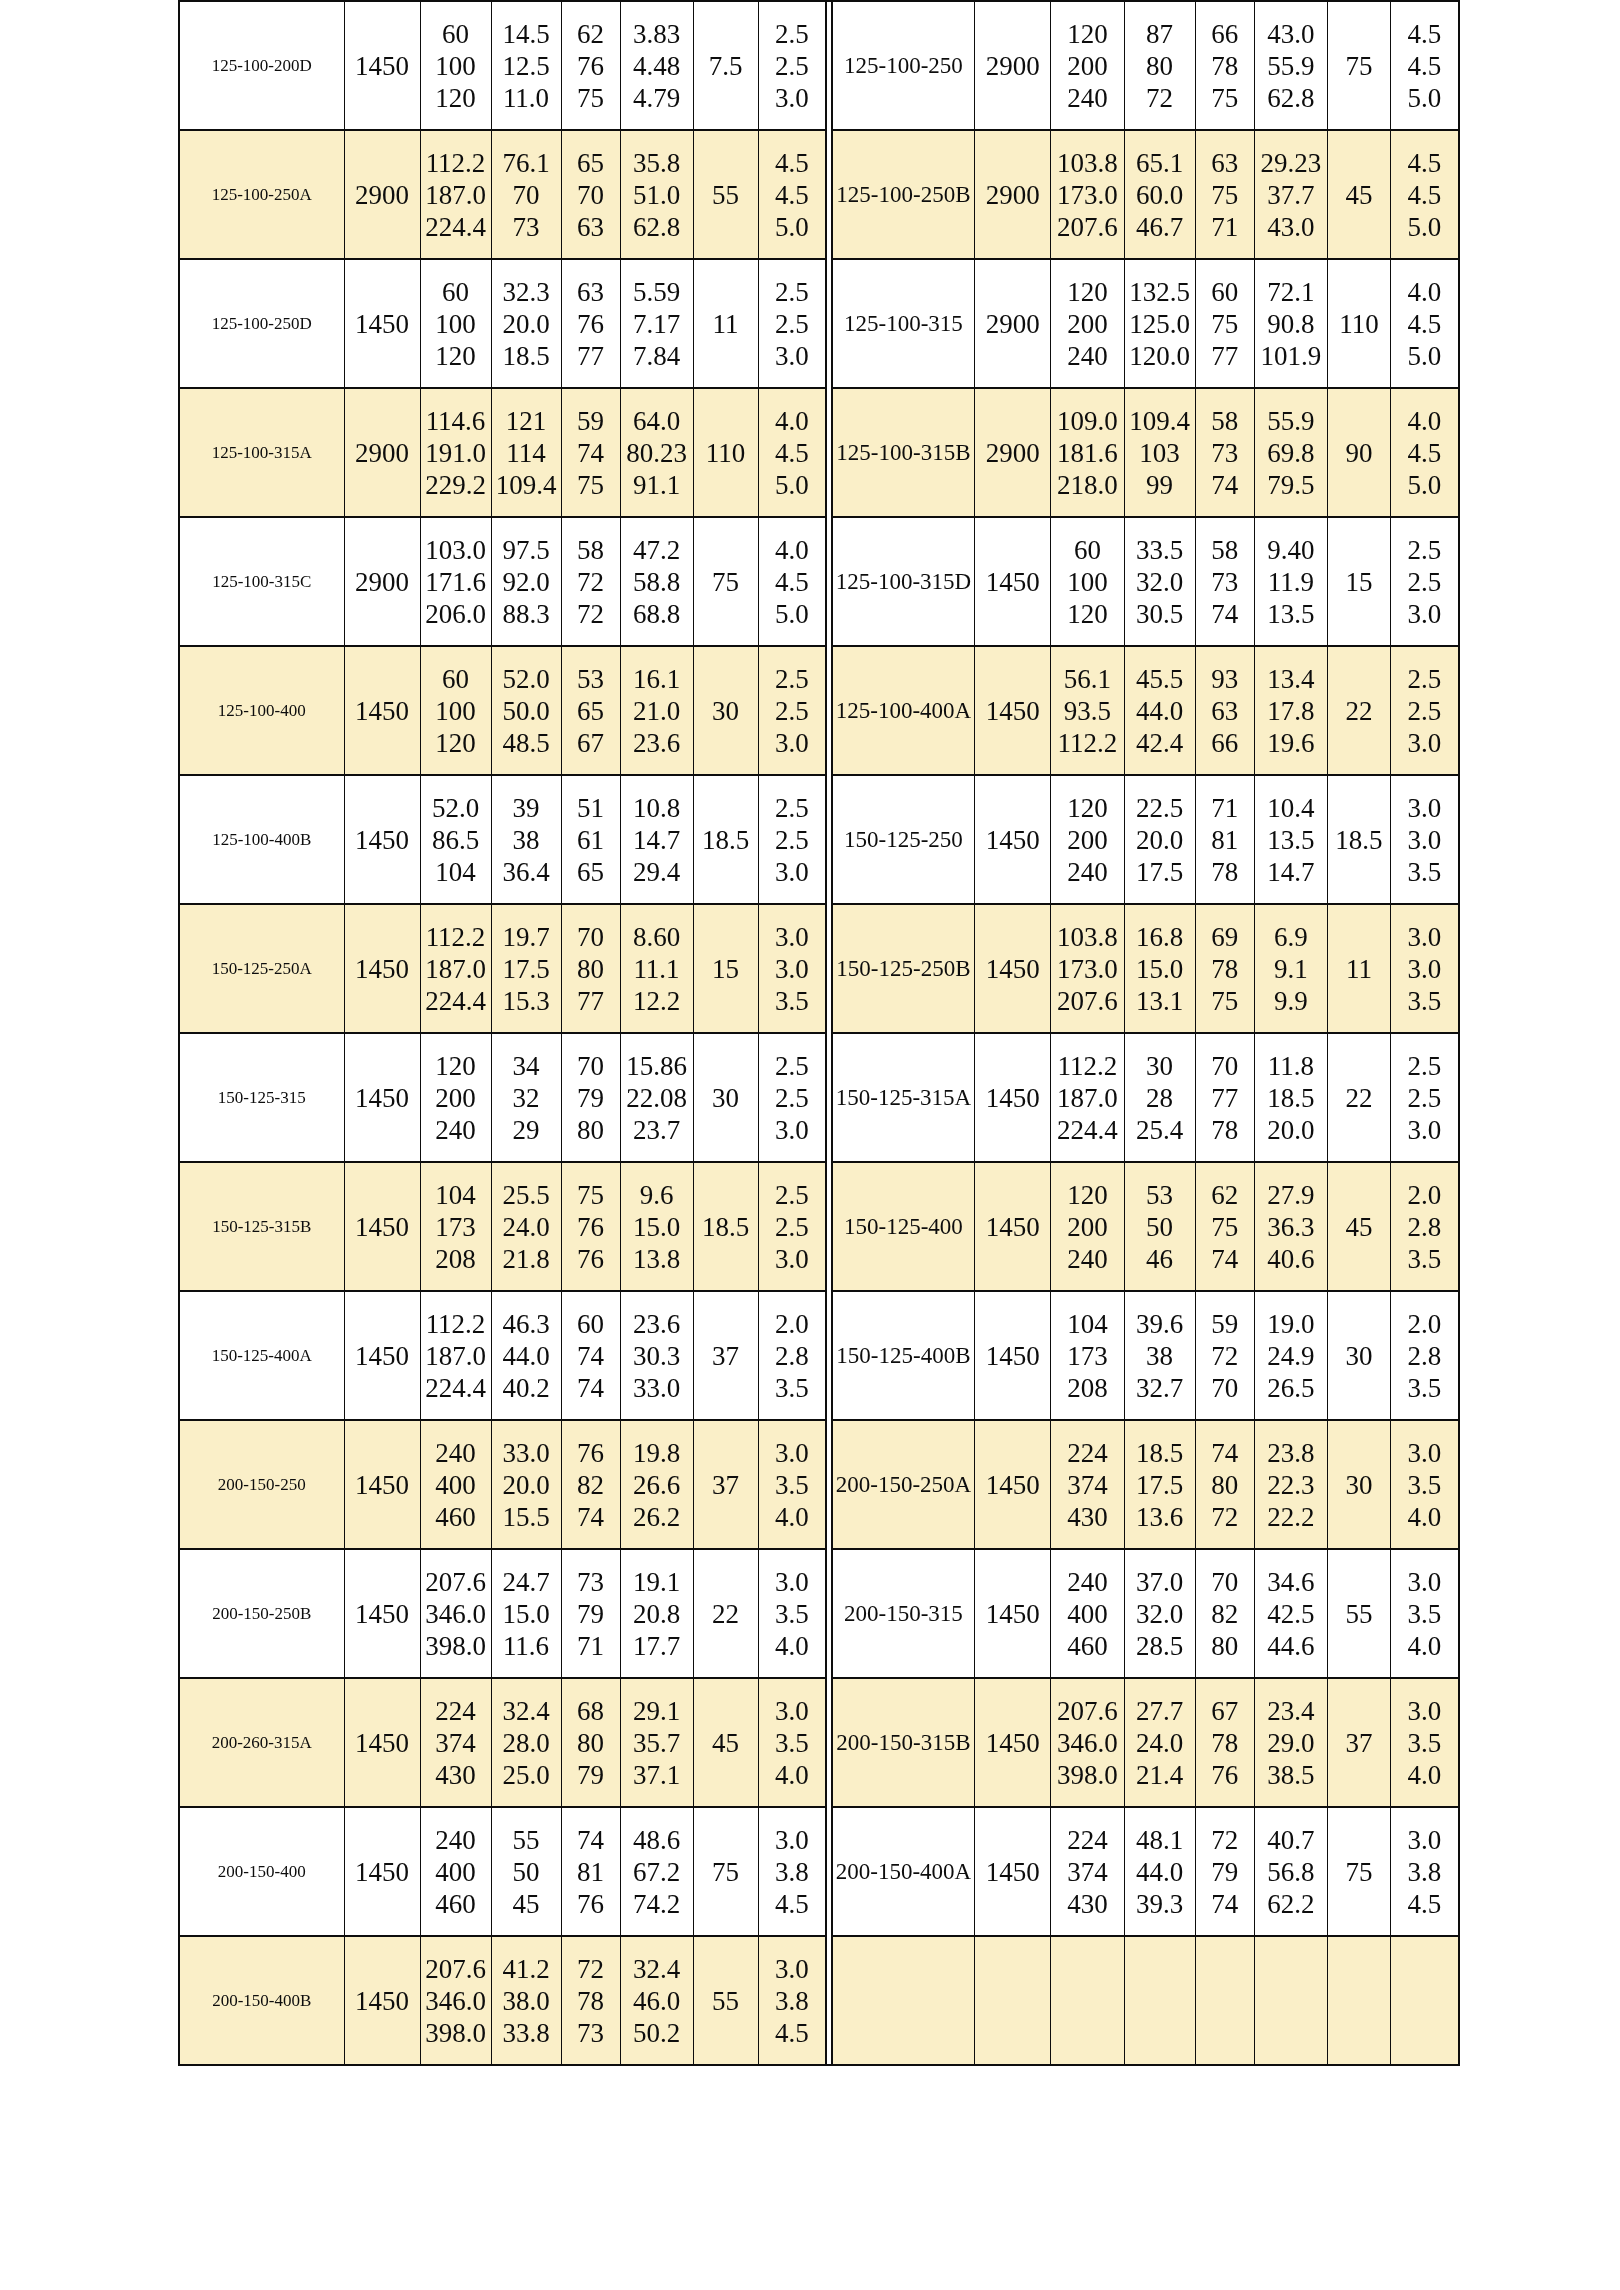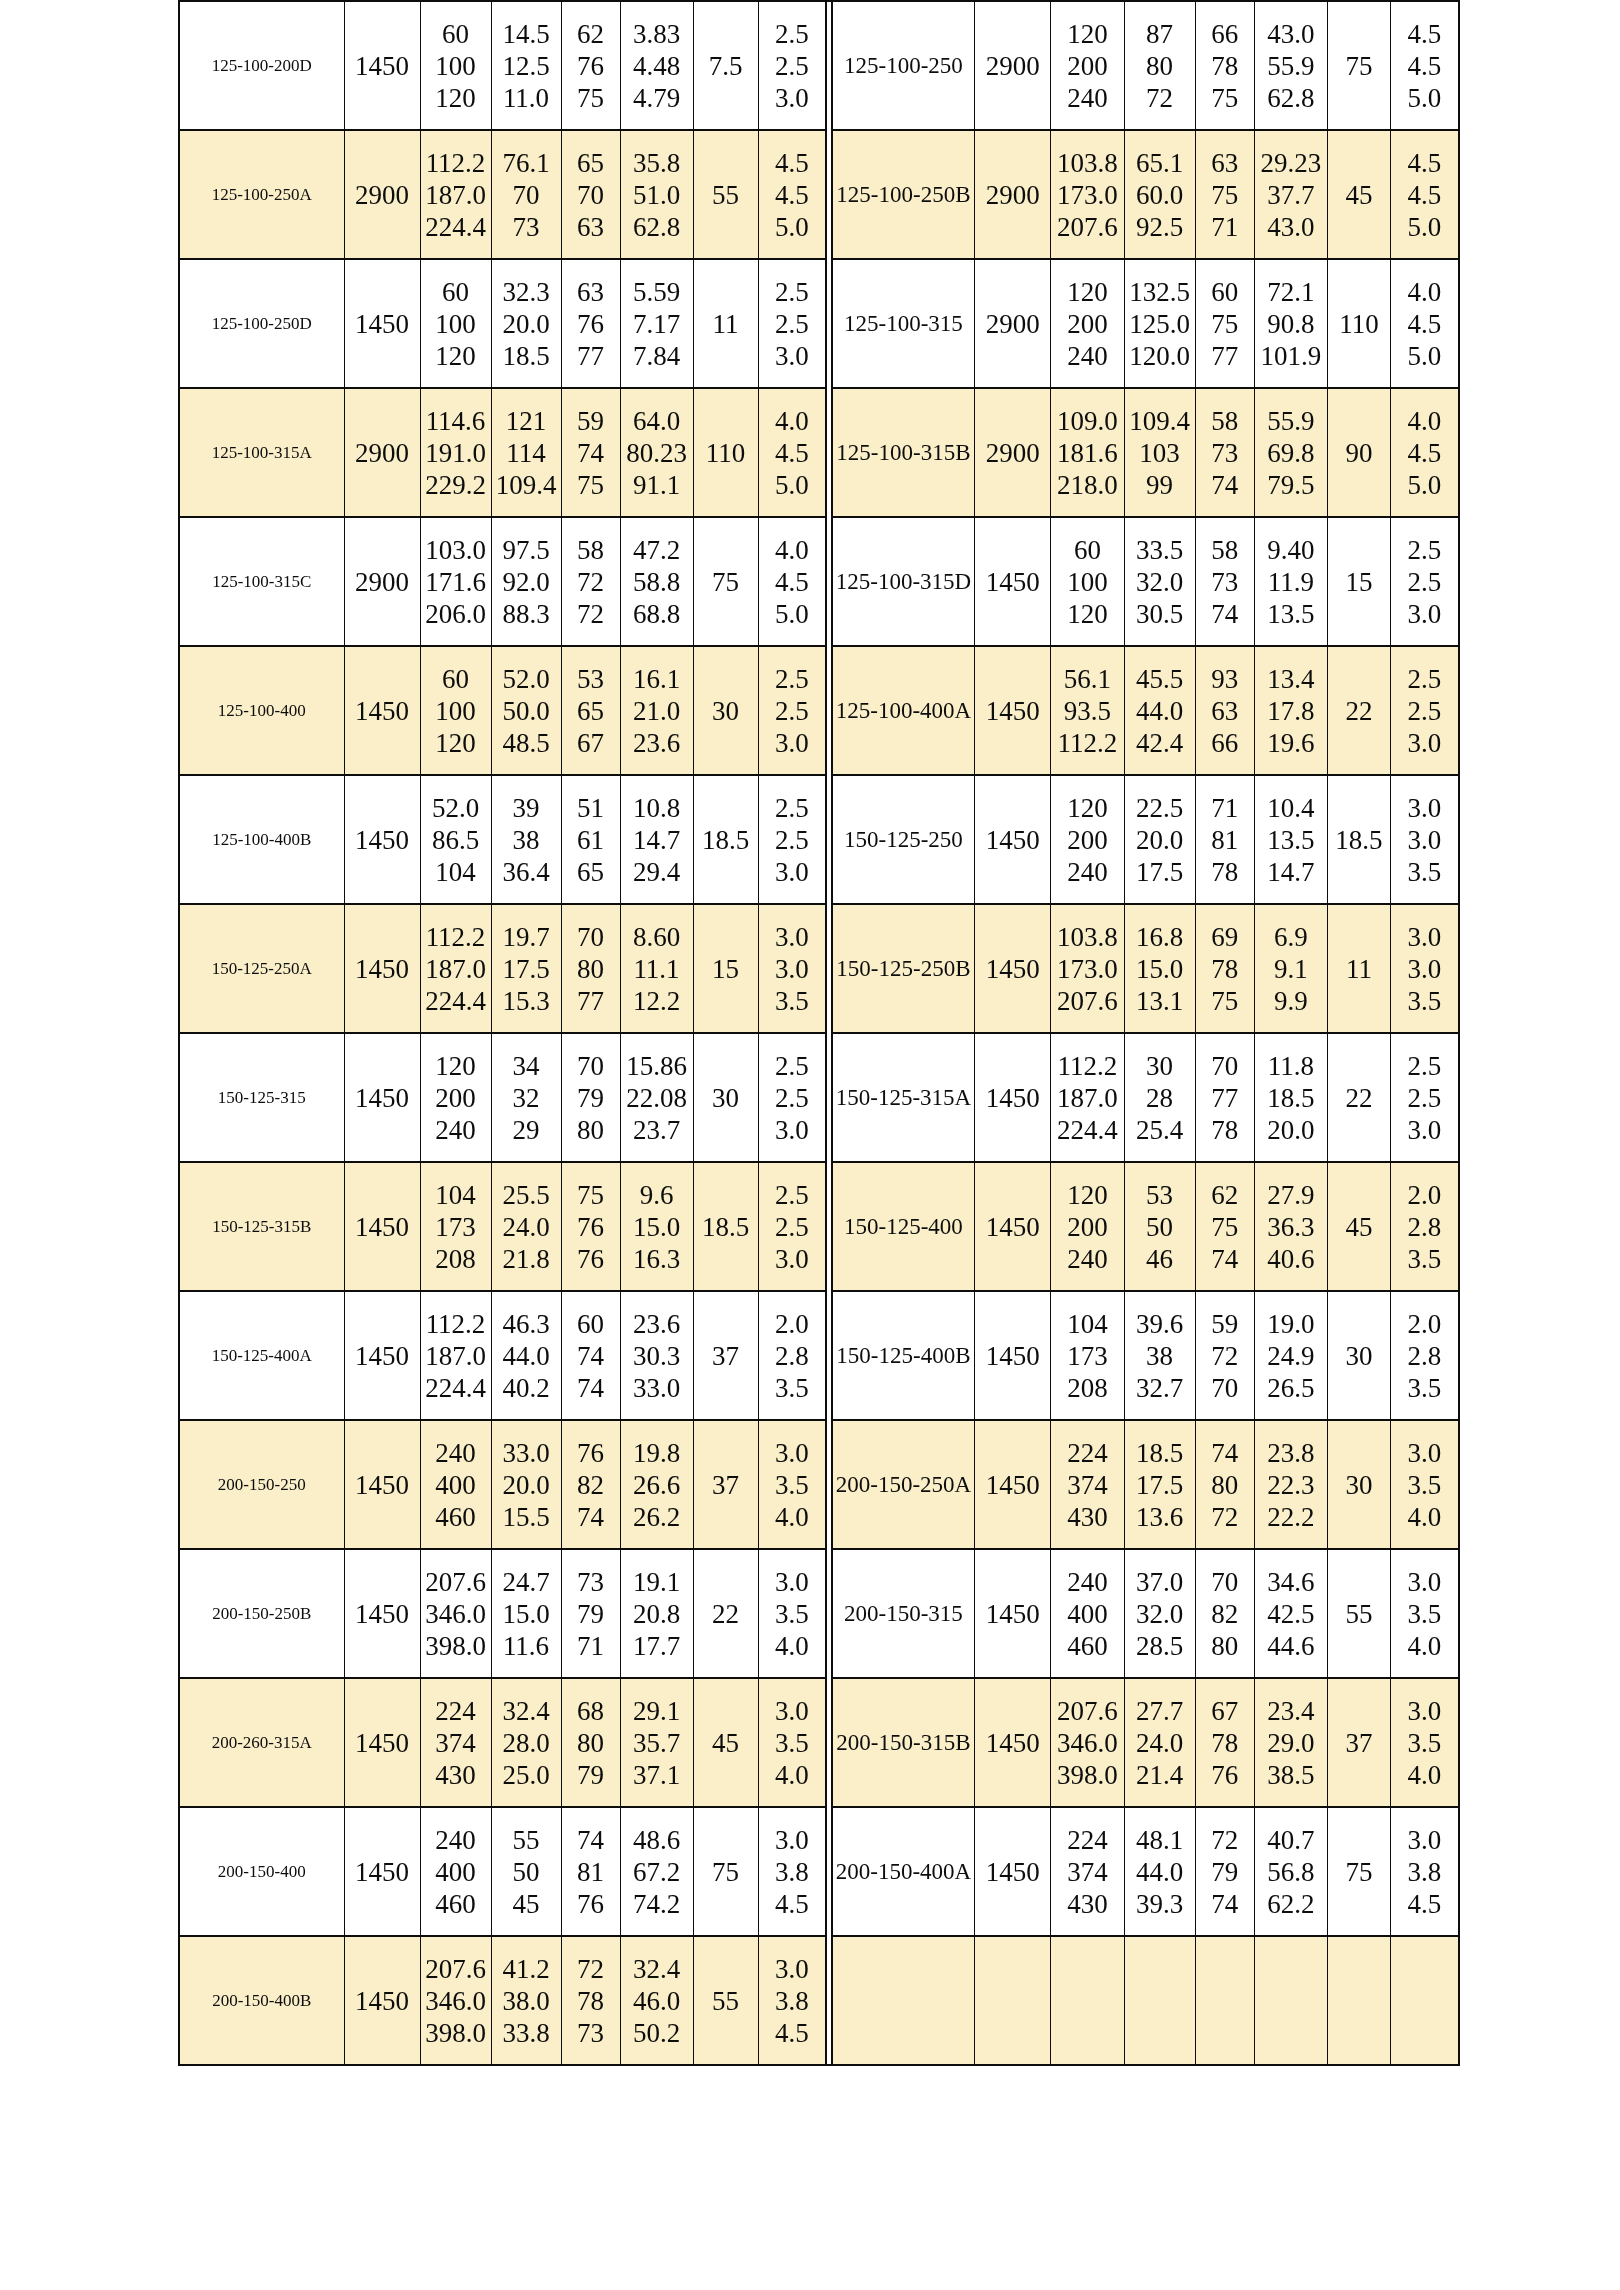--- a/index.html
+++ b/index.html
@@ -353,21 +353,21 @@
             <div class="vline">21.8</div>
           </td>
           <td>
             <div class="vline">75</div>
             <div class="vline">76</div>
             <div class="vline">76</div>
           </td>
           <td>
             <div class="vline">9.6</div>
             <div class="vline">15.0</div>
-            <div class="vline">16.3</div>
+            <div class="vline">13.8</div>
           </td>
           <td>18.5</td>
           <td>
             <div class="vline">2.5</div>
             <div class="vline">2.5</div>
             <div class="vline">3.0</div>
           </td>
         </tr>
         <tr>
           <td class="model">150-125-400A</td>
@@ -598,21 +598,21 @@
           <td class="model">125-100-250B</td>
           <td>2900</td>
           <td>
             <div class="vline">103.8</div>
             <div class="vline">173.0</div>
             <div class="vline">207.6</div>
           </td>
           <td>
             <div class="vline">65.1</div>
             <div class="vline">60.0</div>
-            <div class="vline">92.5</div>
+            <div class="vline">46.7</div>
           </td>
           <td>
             <div class="vline">63</div>
             <div class="vline">75</div>
             <div class="vline">71</div>
           </td>
           <td>
             <div class="vline">29.23</div>
             <div class="vline">37.7</div>
             <div class="vline">43.0</div>

